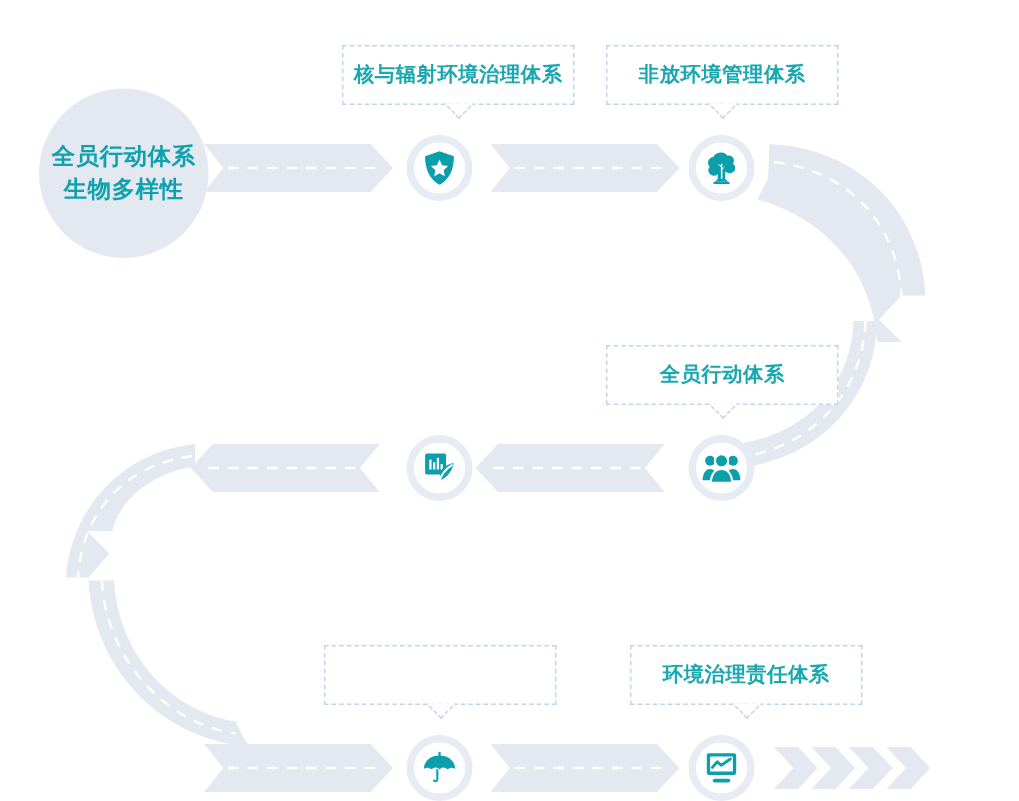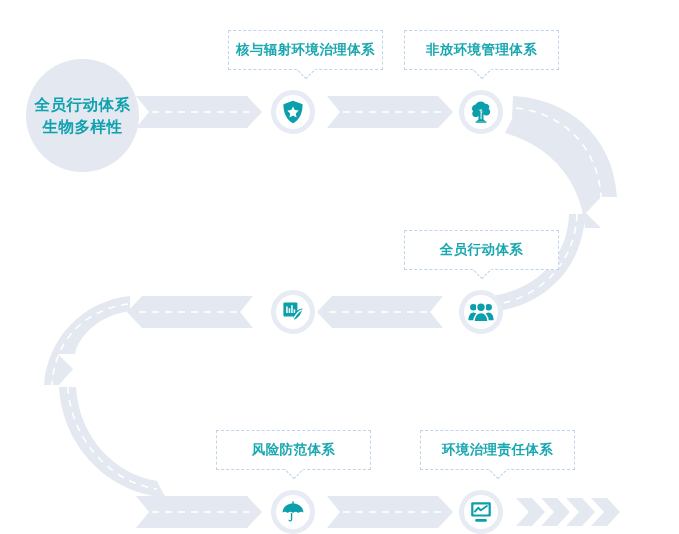--- a/index.html
+++ b/index.html
@@ -208,21 +208,20 @@
     <span class="label-text">非放环境管理体系</span>
     <span class="label-tail"></span>
   </div>
 
   <div class="label-box" style="left:404px;top:230px;width:155px;text-align:center;">
     <span class="label-text">全员行动体系</span>
     <span class="label-tail"></span>
   </div>
 
   <div class="label-box" style="left:216px;top:430px;width:155px;">
-    <span class="label-text">风险防范体系</span>
     <span class="label-tail"></span>
   </div>
   <div class="label-box" style="left:420px;top:430px;width:155px;">
     <span class="label-text">环境治理责任体系</span>
     <span class="label-tail"></span>
   </div>
 
   <div class="node" style="left:271px;top:90px;">
     <span>
       <svg width="22" height="24" viewBox="0 0 22 24">

